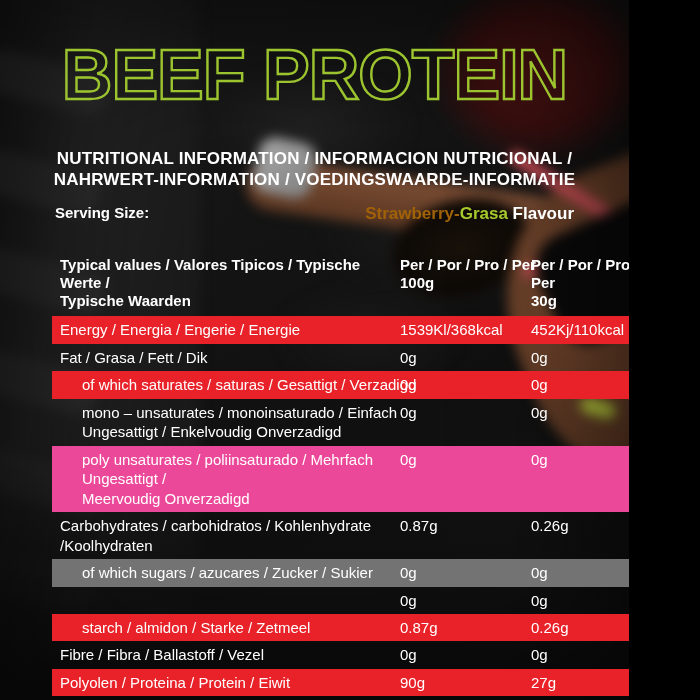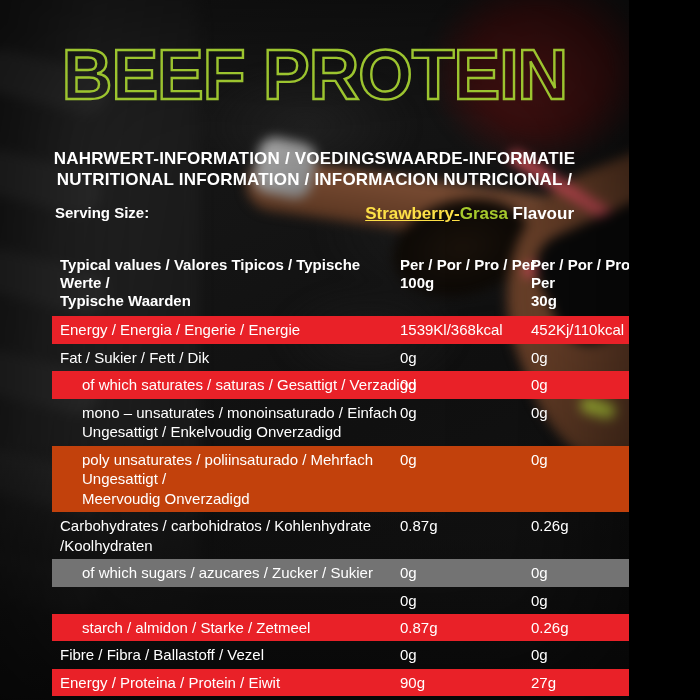--- a/index.html
+++ b/index.html
@@ -99,64 +99,64 @@
     </div>
     <div class="floorshade"></div>
     <div class="vignette"></div>
   </div>
 
   <div class="content">
 
     <div class="title">BEEF PROTEIN</div>
 
     <div class="subtitle">
+      <div>NUTRITIONAL INFORMATION / INFORMACION NUTRICIONAL /</div>
       <div>NAHRWERT-INFORMATION / VOEDINGSWAARDE-INFORMATIE</div>
-      <div>NUTRITIONAL INFORMATION / INFORMACION NUTRICIONAL /</div>
     </div>
 
     <div class="serving">
       <div class="s1">Serving Size:</div>
     </div>
 
     <div class="flavour">
-      <span style="color: #fde047; text-decoration: underline;">Strawberry-</span><span style="color: rgb(166, 201, 45);">Grasa</span><span> Flavour</span>
+      <span style="color: #a16207;">Strawberry-</span><span style="color: rgb(166, 201, 45);">Grasa</span><span> Flavour</span>
     </div>
 
     <div class="ntable">
       <div class="thead">
         <span class="c1">Typical values / Valores Tipicos / Typische Werte /
 Typische Waarden</span>
         <span class="c2">Per / Por / Pro / Per
 100g</span>
         <span class="c3">Per / Por / Pro / Per
 30g</span>
       </div>
       <div>
           <div class="nrow" style="background-color: rgb(233, 33, 40);">
     <span class="lbl">Energy / Energia / Engerie / Energie</span>
     <span class="v100">1539Kl/368kcal</span>
     <span class="v30">452Kj/110kcal</span>
   </div>
           <div class="nrow">
-    <span class="lbl">Fat / Sukier / Fett / Dik</span>
+    <span class="lbl">Fat / Grasa / Fett / Dik</span>
     <span class="v100">0g</span>
     <span class="v30">0g</span>
   </div>
           <div class="nrow indent" style="background-color: rgb(233, 33, 40);">
     <span class="lbl">of which saturates / saturas / Gesattigt / Verzadigd</span>
     <span class="v100">0g</span>
     <span class="v30">0g</span>
   </div>
           <div class="nrow indent">
     <span class="lbl">mono – unsaturates / monoinsaturado / Einfach
 Ungesattigt / Enkelvoudig Onverzadigd</span>
     <span class="v100">0g</span>
     <span class="v30">0g</span>
   </div>
-          <div class="nrow indent" style="background-color: #c2410c;">
+          <div class="nrow indent" style="background-color: #ec4899;">
     <span class="lbl">poly unsaturates / poliinsaturado / Mehrfach Ungesattigt /
 Meervoudig Onverzadigd</span>
     <span class="v100">0g</span>
     <span class="v30">0g</span>
   </div>
           <div class="nrow">
     <span class="lbl">Carbohydrates / carbohidratos / Kohlenhydrate /Koolhydraten</span>
     <span class="v100">0.87g</span>
     <span class="v30">0.26g</span>
   </div>
@@ -173,21 +173,21 @@
     <span class="lbl">starch / almidon / Starke / Zetmeel</span>
     <span class="v100">0.87g</span>
     <span class="v30">0.26g</span>
   </div>
           <div class="nrow">
     <span class="lbl">Fibre / Fibra / Ballastoff / Vezel</span>
     <span class="v100">0g</span>
     <span class="v30">0g</span>
   </div>
           <div class="nrow" style="background-color: rgb(233, 33, 40);">
-    <span class="lbl">Energy / Proteina / Protein / Eiwit</span>
+    <span class="lbl">Polyolen / Proteina / Protein / Eiwit</span>
     <span class="v100">90g</span>
     <span class="v30">27g</span>
   </div>
           <div class="nrow">
     
     
     
   </div>
         </div>
     </div>

